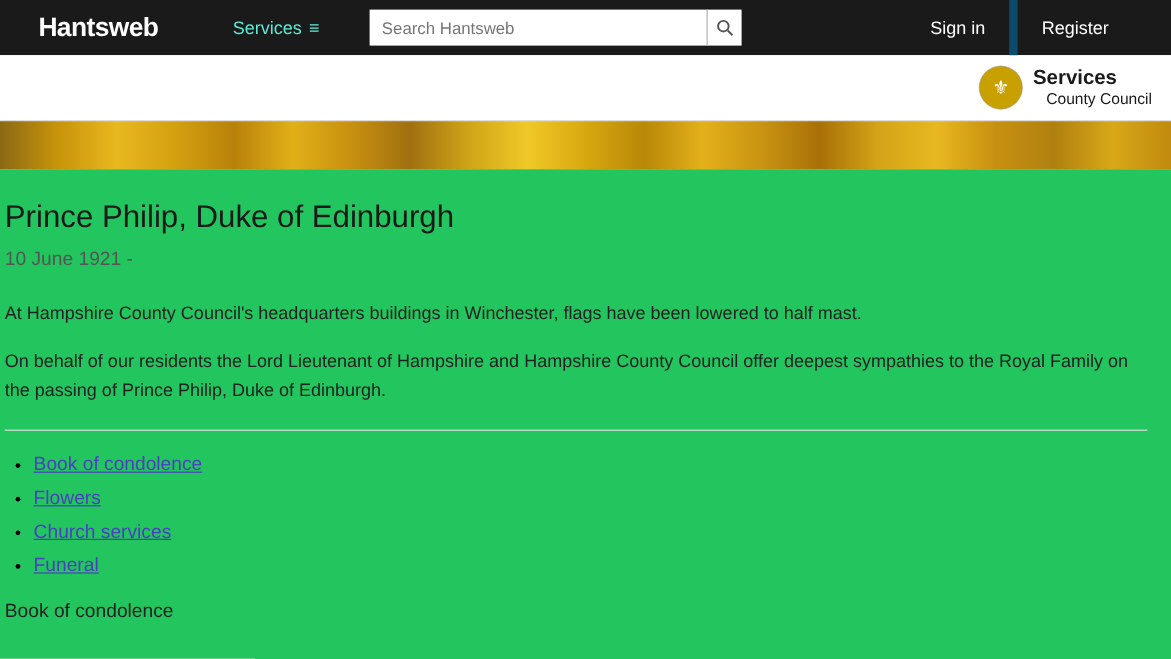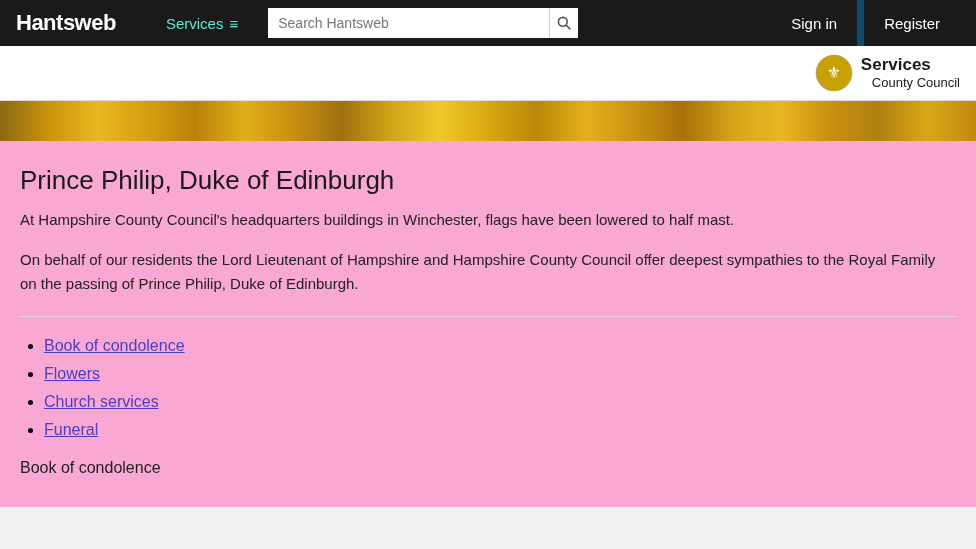--- a/index.html
+++ b/index.html
@@ -4,22 +4,22 @@
   <style>
     * { margin: 0; padding: 0; box-sizing: border-box; }
     body { font-family: Arial, sans-serif; background: #f0f0f0; width: 976px; }
 
     
     .header {
       background: #1a1a1a;
       display: flex;
       align-items: center;
       height: 46px;
-      padding: 0 16px;
-      gap: 0;
+      padding: 0 32px;
+      gap: 12px;
     }
     .header-logo {
       color: white;
       font-size: 22px;
       font-weight: bold;
       margin-right: 40px;
       letter-spacing: -0.5px;
       white-space: nowrap;
     }
     .header-services {
@@ -124,22 +124,22 @@
         #b8820a 20%, #e0b018 25%, #c89010 30%, #a07010 35%,
         #d0a418 40%, #f0c828 45%, #d8a810 50%,
         #b88808 55%, #e4b01a 60%, #c89412 65%,
         #a87008 70%, #d4a418 75%, #e8b820 80%,
         #c89010 85%, #b08010 90%, #d8a818 95%, #c08a0e 100%
       );
     }
 
     
     .main-content {
-      background: #f9a8d4;
-      padding: 24px 20px 30px 20px;
+      background: #22c55e;
+      padding: 24px 20px 30px 4px;
     }
 
     .page-title {
       font-size: 26px;
       font-weight: normal;
       color: #1a1a1a;
       margin-bottom: 12px;
     }
 
     .page-dates {
@@ -226,20 +226,21 @@
       <div class="line1">Services</div>
       <div class="line2">County Council</div>
     </div>
   </div>
 </div>
 
 <div class="hero-image"></div>
 
 <main class="main-content">
   <h1 class="page-title">Prince Philip, Duke of Edinburgh</h1>
+  <p class="page-dates">10 June 1921 -</p>
 
   <div class="page-body">
     <p>At Hampshire County Council's headquarters buildings in Winchester, flags have been lowered to half mast.</p>
     <p>On behalf of our residents the Lord Lieutenant of Hampshire and Hampshire County Council offer deepest sympathies to the Royal Family on the passing of Prince Philip, Duke of Edinburgh.</p>
   </div>
 
   <hr class="divider">
 
   <ul class="links-list">
   <li><a href="#">Book of condolence</a></li>

